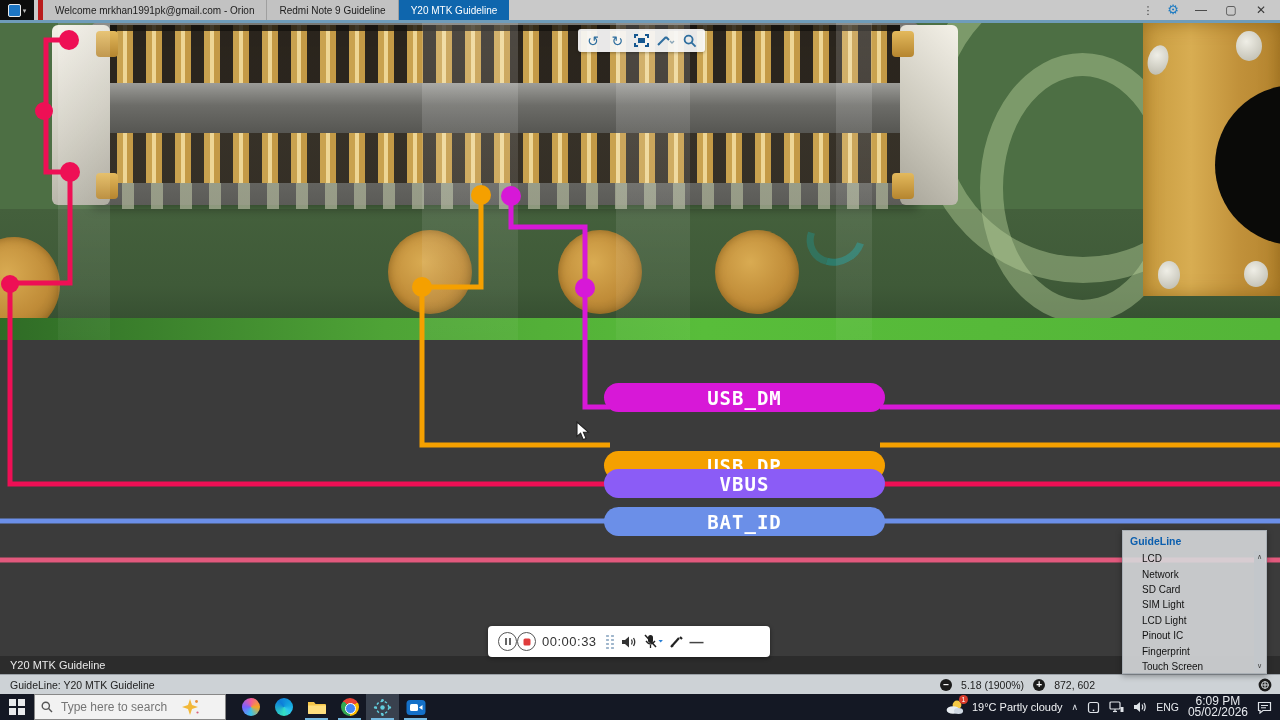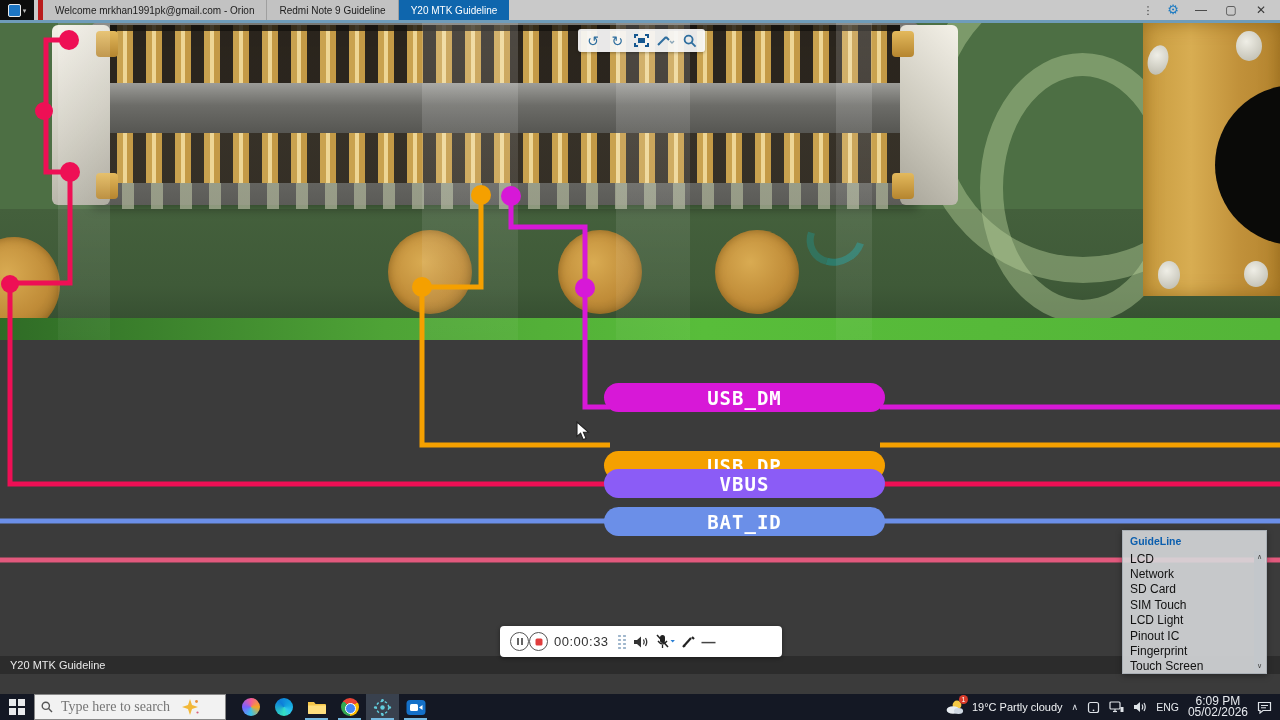--- a/index.html
+++ b/index.html
@@ -90,56 +90,56 @@
   .cv-toolbar{position:absolute;left:578px;top:6px;width:127px;height:23px;z-index:4;
     background:rgba(247,248,248,.93);border-radius:3px;display:flex;align-items:center;justify-content:space-around;
     box-shadow:0 1px 3px rgba(0,0,0,.3);padding:0 3px;}
   .cv-btn{display:flex;align-items:center;justify-content:center;width:22px;height:19px;border-radius:2px;color:#2e6e9e;font-size:14px;line-height:1;}
   .cv-btn svg{display:block;}
 
   
   .cursor{position:absolute;left:576px;top:398px;z-index:9;}
 
   
-  .recbar{position:absolute;left:500px;top:626px;width:282px;height:31px;background:#fff;border-radius:4px;
+  .recbar{position:absolute;left:488px;top:626px;width:282px;height:31px;background:#fff;border-radius:4px;
     box-shadow:0 1px 4px rgba(0,0,0,.45);z-index:5;display:flex;align-items:center;padding:0 10px;}
   .rec-circle{width:19px;height:19px;border:1.6px solid #555;border-radius:50%;display:flex;align-items:center;justify-content:center;}
   .rec-time{font-size:13px;color:#333;margin-left:6px;letter-spacing:.5px;}
   .rec-handle{margin-left:8px;width:10px;height:16px;
     background-image:radial-gradient(circle,#9fb6cc 1.1px,transparent 1.3px);background-size:5px 4px;}
   .rec-ic{margin-left:6px;display:flex;align-items:center;}
   .rec-minus{color:#444;font-size:14px;font-weight:bold;margin-left:6px;}
 
   
   .catpanel{position:absolute;left:1122px;top:530px;width:145px;height:144px;z-index:5;
      background:rgba(214,216,218,.9);border:1px solid #aab0b6;box-shadow:0 2px 6px rgba(0,0,0,.35);}
   .cat-title{font-size:10.5px;font-weight:bold;color:#0c5fae;padding:4px 0 3px 7px;}
   .cat-list{position:absolute;left:0;top:20px;right:12px;bottom:0;}
-  .cat-item{height:15.4px;display:flex;align-items:center;padding-left:7px;font-size:12px;color:#111;}
+  .cat-item{height:15.4px;display:flex;align-items:center;padding-left:19px;font-size:10px;color:#111;}
   .cat-scroll{position:absolute;right:1px;top:20px;bottom:1px;width:11px;background:#c3c7cb;
      display:flex;flex-direction:column;justify-content:space-between;align-items:center;font-size:7px;color:#444;padding:2px 0;}
 
   
   .darkstrip{position:absolute;left:0;top:656px;width:1280px;height:18px;background:#2c2c2c;z-index:3;
      display:flex;align-items:center;}
   .darkstrip span{color:#e9e9e9;font-size:11px;padding-left:10px;}
   .statusbar{position:absolute;left:0;top:674px;width:1280px;height:20px;background:#cdd2d6;z-index:3;
      border-top:1px solid #9aa0a6;}
   .status-left{position:absolute;left:10px;top:0;height:20px;display:flex;align-items:center;font-size:10.5px;color:#222;}
   .status-right{position:absolute;right:185px;top:0;height:20px;display:flex;align-items:center;gap:9px;font-size:10.5px;color:#222;}
   .s-circle{width:12px;height:12px;border-radius:50%;background:#1b1b1b;color:#fff;display:flex;align-items:center;justify-content:center;font-size:10px;line-height:1;font-weight:bold;}
   .status-globe{position:absolute;right:8px;top:3px;}
 
   
   .taskbar{position:absolute;left:0;top:694px;width:1280px;height:26px;background:#141824;z-index:6;display:flex;align-items:center;}
   .tb-start{width:34px;height:26px;display:flex;align-items:center;justify-content:center;}
   .winlogo{display:grid;grid-template-columns:7px 7px;grid-template-rows:7px 7px;gap:1.5px;}
   .winlogo i{background:#e8eaec;}
   .tb-search{width:192px;height:26px;background:#f2f2f2;display:flex;align-items:center;padding:0 6px;gap:6px;border:1px solid #888;}
-  .tb-search input{border:none;outline:none;background:transparent;font-size:14px;color:#444;width:116px;font-family:Liberation Serif, serif;}
+  .tb-search input{border:none;outline:none;background:transparent;font-size:12px;color:#444;width:116px;font-family:Liberation Sans, sans-serif;}
   .sparkle{position:relative;width:20px;height:20px;flex:0 0 auto;}
   .tb-icons{display:flex;align-items:center;margin-left:8px;gap:0;}
   .tb-ic{position:relative;width:33px;height:26px;display:flex;align-items:center;justify-content:center;}
   .tb-ic.active{background:#39414e;}
   .tb-ic .ul{position:absolute;bottom:0;left:5px;right:5px;height:2.5px;background:#76b9e0;}
   .ic-copilot{width:18px;height:18px;border-radius:50%;background:conic-gradient(#f25a9b,#f5a623,#39c3e8,#7b61ff,#f25a9b);}
   .ic-edge{width:18px;height:18px;border-radius:50%;background:conic-gradient(from 180deg,#35e0c0,#0d7dd9 40%,#14a7e0 70%,#2dc5f0,#35e0c0);}
   .ic-chrome{position:relative;width:18px;height:18px;border-radius:50%;background:conic-gradient(from -50deg,#ea4335 0 110deg,#fbbc05 110deg 230deg,#34a853 230deg 360deg);}
   .ic-chrome::after{content:"";position:absolute;left:4.5px;top:4.5px;width:9px;height:9px;border-radius:50%;background:#4285f4;border:1.8px solid #fff;}
   .tb-right{position:absolute;right:0;top:0;height:26px;display:flex;align-items:center;gap:9px;padding-right:8px;color:#e7eaee;}
@@ -268,20 +268,34 @@
 
     <svg class="cursor" width="15" height="20" viewBox="0 0 15 20">
       <path d="M1,1 L1,15.5 L4.6,12.2 L7.2,18.6 L10,17.4 L7.4,11.2 L12.4,11 Z" fill="#fff" stroke="#222" stroke-width="1.1"></path>
     </svg>
   </div>
 
   <div class="darkstrip">
     <span>Y20 MTK Guideline</span>
   </div>
 
+  <div class="statusbar">
+    <div class="status-left">GuideLine: Y20 MTK Guideline</div>
+    <div class="status-right">
+      <span class="s-circle">−</span>
+      <span>5.18 (1900%)</span>
+      <span class="s-circle">+</span>
+      <span>872, 602</span>
+    </div>
+    <svg class="status-globe" width="14" height="14" viewBox="0 0 14 14">
+      <circle cx="7" cy="7" r="6.4" fill="#1c1c1c"></circle>
+      <circle cx="7" cy="7" r="3.4" fill="none" stroke="#d8dce0" stroke-width="1"></circle>
+      <path d="M3.6,7 H10.4 M7,3.6 V10.4" stroke="#d8dce0" stroke-width="1"></path>
+    </svg>
+  </div>
 
   <div class="recbar">
     <span class="rec-circle">
       <svg width="8" height="9" viewBox="0 0 8 9">
           <path d="M2,1 V8 M6,1 V8" stroke="#555" stroke-width="1.8"></path>
         </svg>
     </span>
     <span class="rec-circle">
       <svg width="8" height="8" viewBox="0 0 8 8">
           <rect x="0.5" y="0.5" width="7" height="7" rx="1.5" fill="#e03c3c"></rect>
@@ -313,21 +327,21 @@
     </span>
     <span class="rec-minus">—</span>
   </div>
 
   <div class="catpanel">
     <div class="cat-title">GuideLine</div>
     <div class="cat-list">
       <div class="cat-item">LCD</div>
       <div class="cat-item">Network</div>
       <div class="cat-item">SD Card</div>
-      <div class="cat-item">SIM Touch</div>
+      <div class="cat-item">SIM Light</div>
       <div class="cat-item">LCD Light</div>
       <div class="cat-item">Pinout IC</div>
       <div class="cat-item">Fingerprint</div>
       <div class="cat-item">Touch Screen</div>
     </div>
     <div class="cat-scroll">
       <span>∧</span>
       <span>∨</span>
     </div>
   </div>

